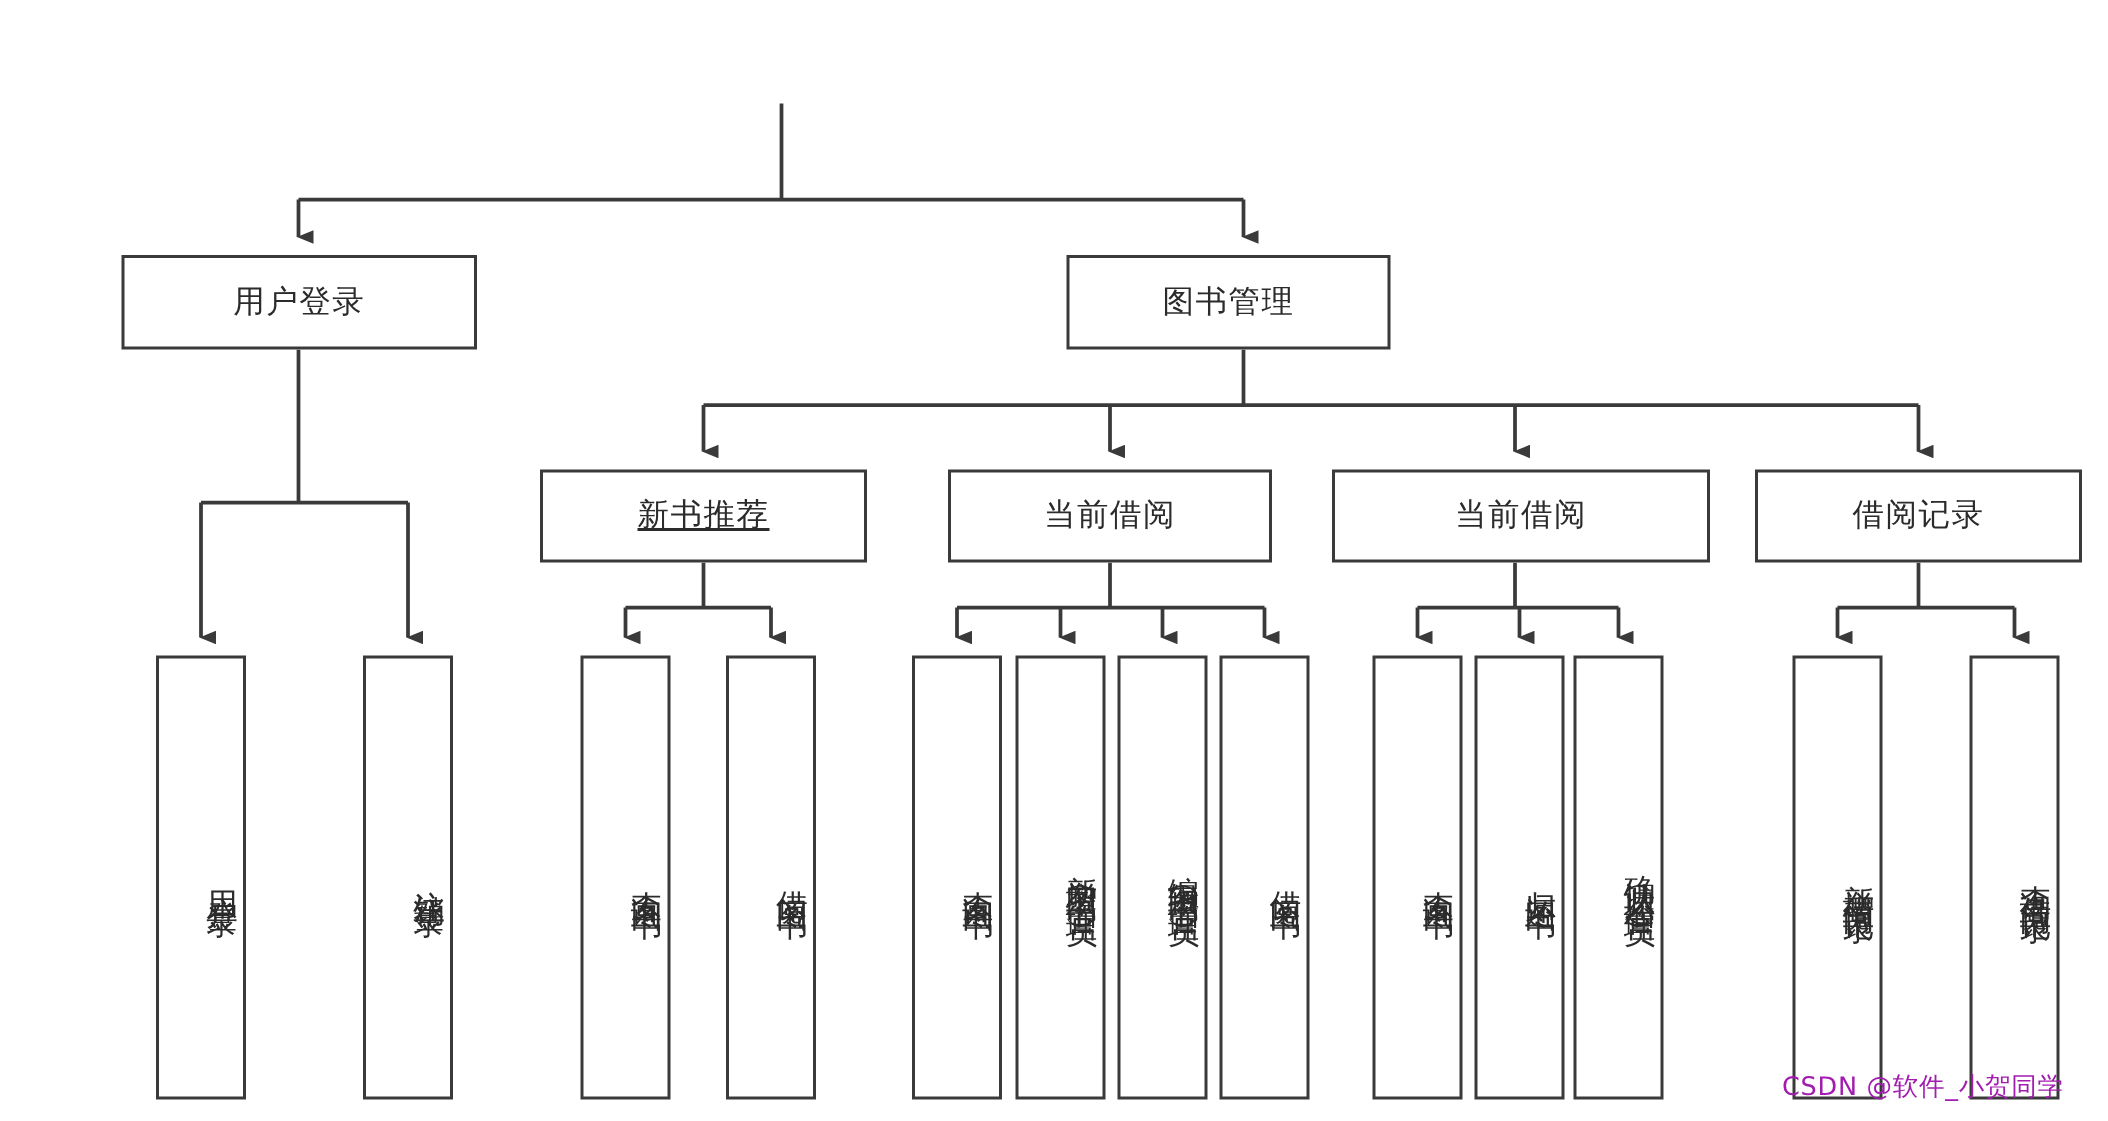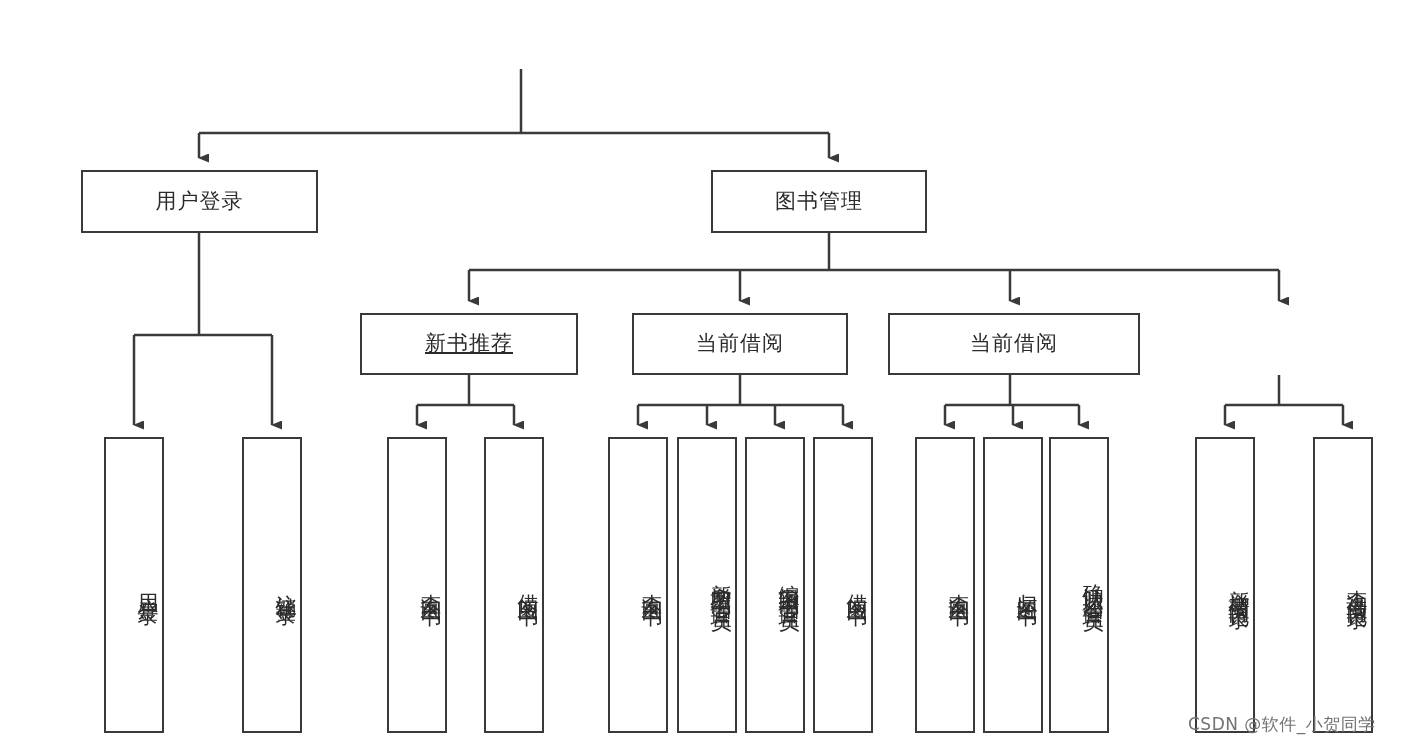--- a/index.html
+++ b/index.html
@@ -52,21 +52,21 @@
     padding-bottom: 4px;
     align-items: flex-start;
     justify-content: center;
   }
   .node-root {
     font-size: 22px;
   }
   .watermark {
     position: absolute;
     font-size: 17px;
-    color: #737373;
+    color: #a21caf;
     letter-spacing: 0.5px;
     white-space: nowrap;
     font-family: "DejaVu Sans", "Liberation Sans", sans-serif;
   }
 </style>
 </head>
 <body>
 
 <div id="canvas">
 
@@ -120,20 +120,21 @@
     </g>
   </svg>
 
 
   <div class="node node-h" style="left: 81px; top: 170px; width: 237px; height: 63px;">用户登录</div>
   <div class="node node-h" style="left: 711px; top: 170px; width: 216px; height: 63px;">图书管理</div>
 
   <div class="node node-h" style="left: 360px; top: 313px; width: 218px; height: 62px; text-decoration: underline;">新书推荐</div>
   <div class="node node-h" style="left: 632px; top: 313px; width: 216px; height: 62px;">当前借阅</div>
   <div class="node node-h" style="left: 888px; top: 313px; width: 252px; height: 62px;">当前借阅</div>
+  <div class="node node-h" style="left: 1170px; top: 313px; width: 218px; height: 62px;">借阅记录</div>
 
   <div class="node node-v" style="left: 104px; top: 437px; width: 60px; height: 296px;">用户登录</div>
   <div class="node node-v" style="left: 242px; top: 437px; width: 60px; height: 296px;">注销登录</div>
   <div class="node node-v" style="left: 387px; top: 437px; width: 60px; height: 296px;">查询图书</div>
   <div class="node node-v" style="left: 484px; top: 437px; width: 60px; height: 296px;">借阅图书</div>
   <div class="node node-v" style="left: 608px; top: 437px; width: 60px; height: 296px;">查询图书</div>
   <div class="node node-v" style="left: 677px; top: 437px; width: 60px; height: 296px;">新增图书（管理员）</div>
   <div class="node node-v" style="left: 745px; top: 437px; width: 60px; height: 296px;">编辑图书（管理员）</div>
   <div class="node node-v" style="left: 813px; top: 437px; width: 60px; height: 296px;">借阅图书</div>
   <div class="node node-v" style="left: 915px; top: 437px; width: 60px; height: 296px;">查询图书</div>

